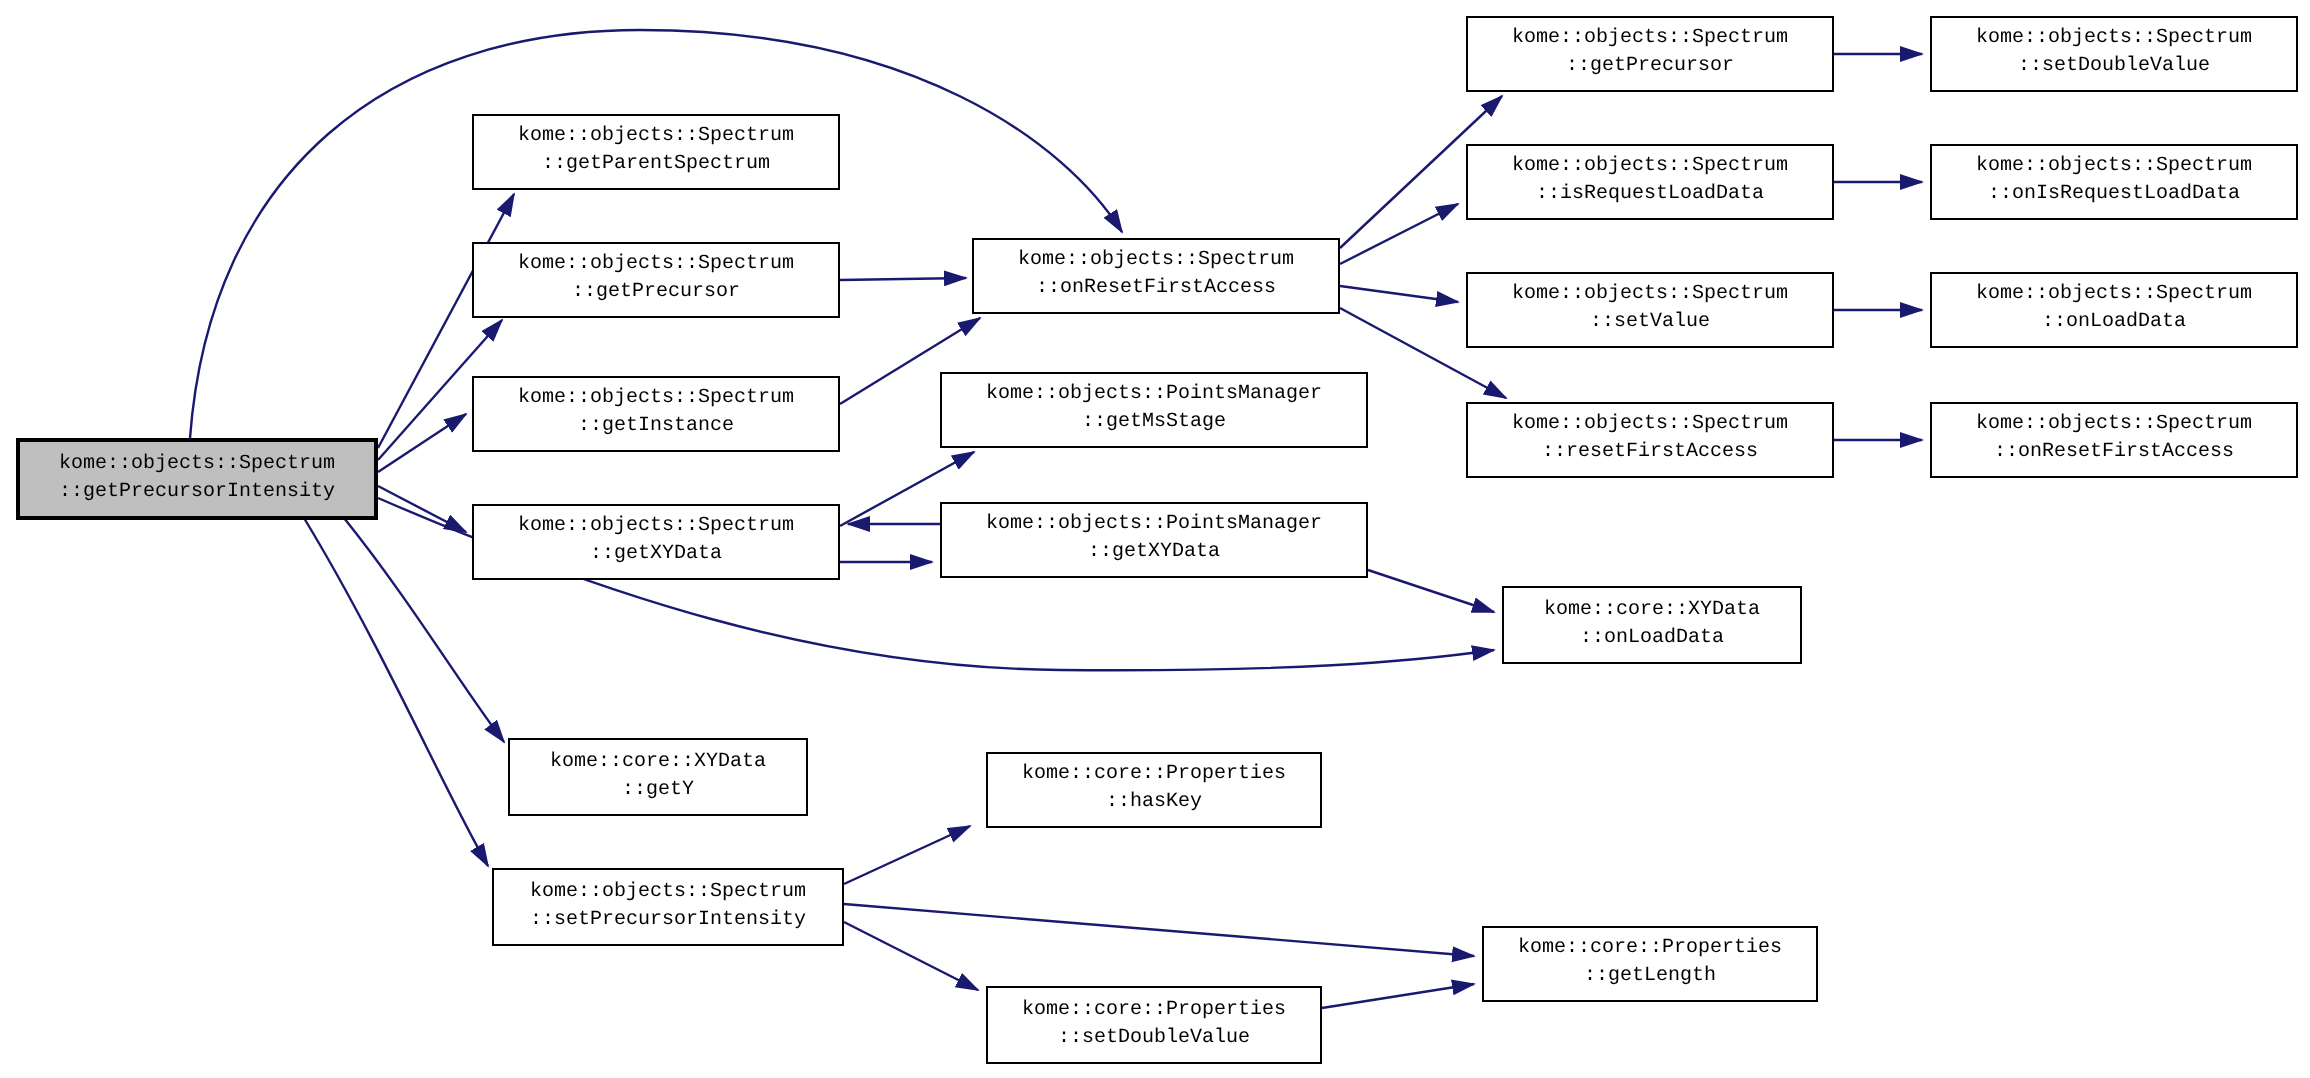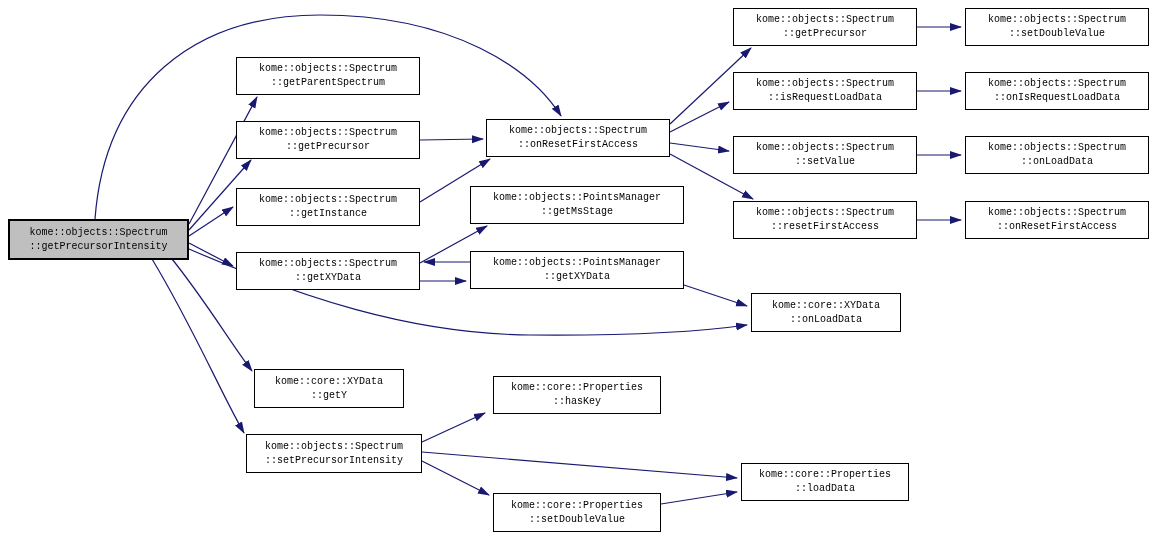--- a/index.html
+++ b/index.html
@@ -145,21 +145,21 @@
       <div class="node" style="left: 733px; top: 201px; width: 184px; height: 38px;">
         <div>kome::objects::Spectrum</div>
         <div>::resetFirstAccess</div>
       </div>
       <div class="node" style="left: 751px; top: 293px; width: 150px; height: 39px;">
         <div>kome::core::XYData</div>
         <div>::onLoadData</div>
       </div>
       <div class="node" style="left: 741px; top: 463px; width: 168px; height: 38px;">
         <div>kome::core::Properties</div>
-        <div>::loadData</div>
+        <div>::getLength</div>
       </div>
       <div class="node" style="left: 965px; top: 8px; width: 184px; height: 38px;">
         <div>kome::objects::Spectrum</div>
         <div>::setDoubleValue</div>
       </div>
       <div class="node" style="left: 965px; top: 72px; width: 184px; height: 38px;">
         <div>kome::objects::Spectrum</div>
         <div>::onIsRequestLoadData</div>
       </div>
       <div class="node" style="left: 965px; top: 136px; width: 184px; height: 38px;">

